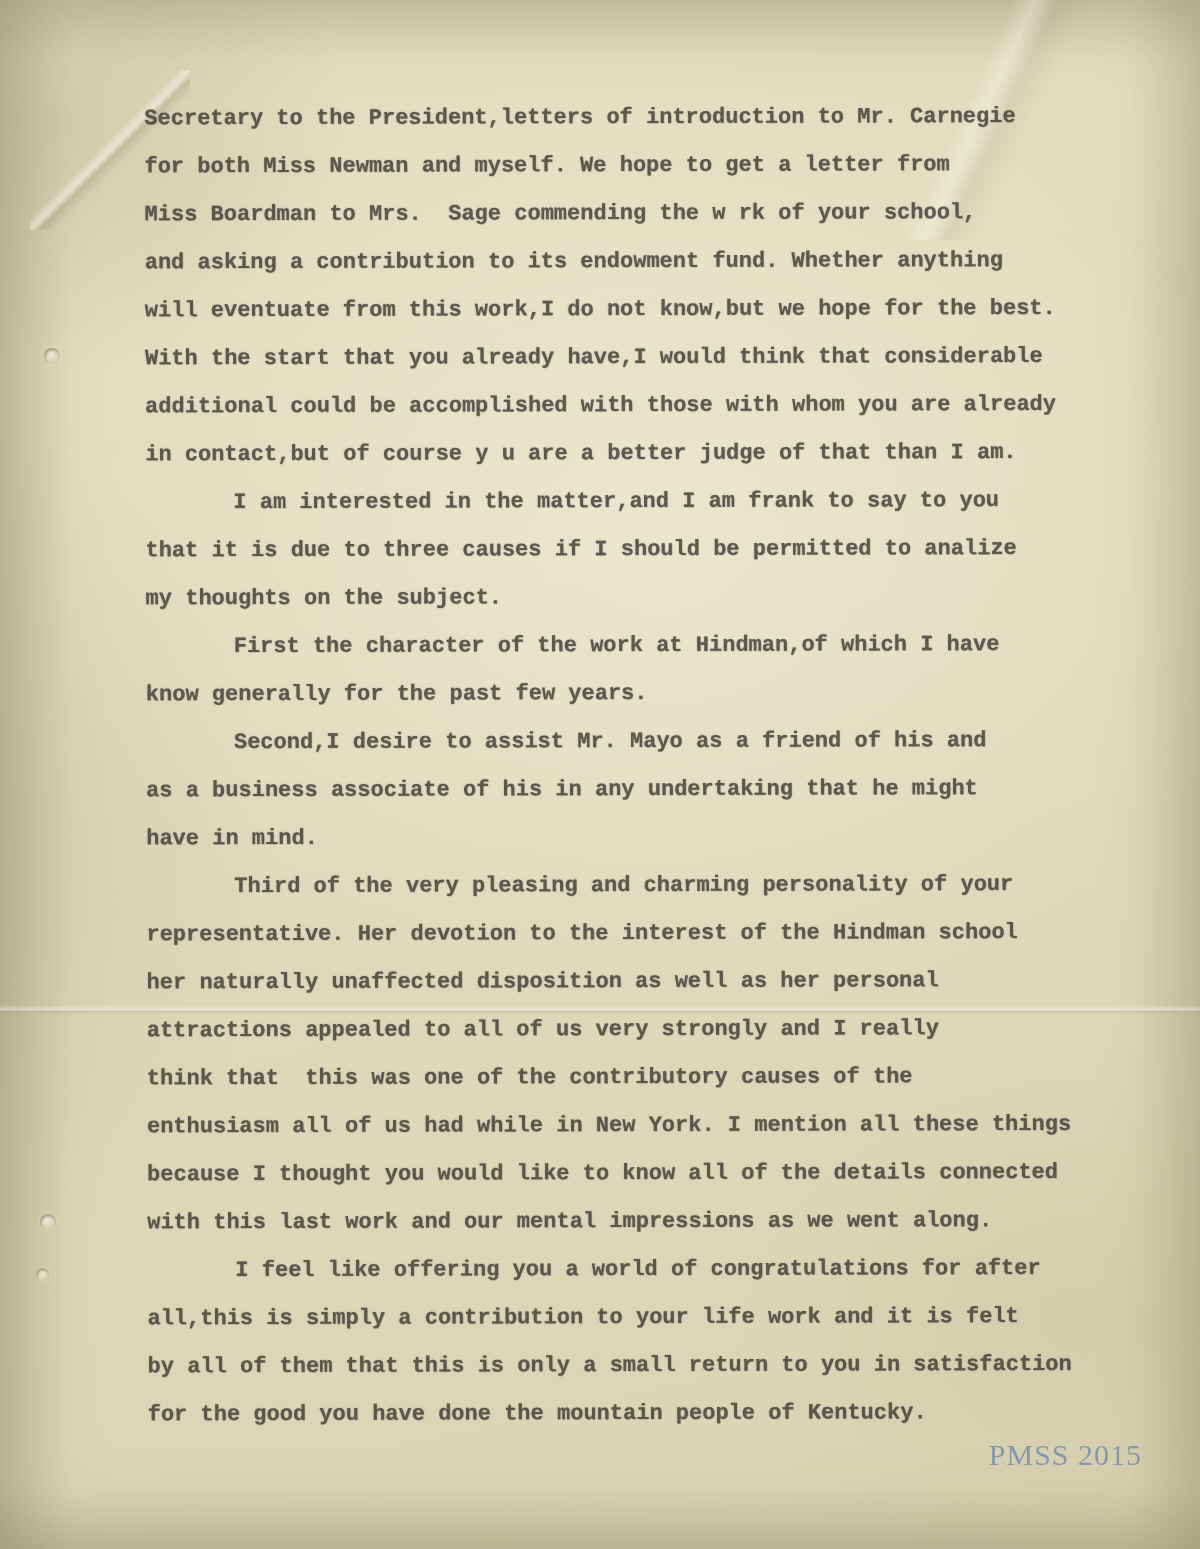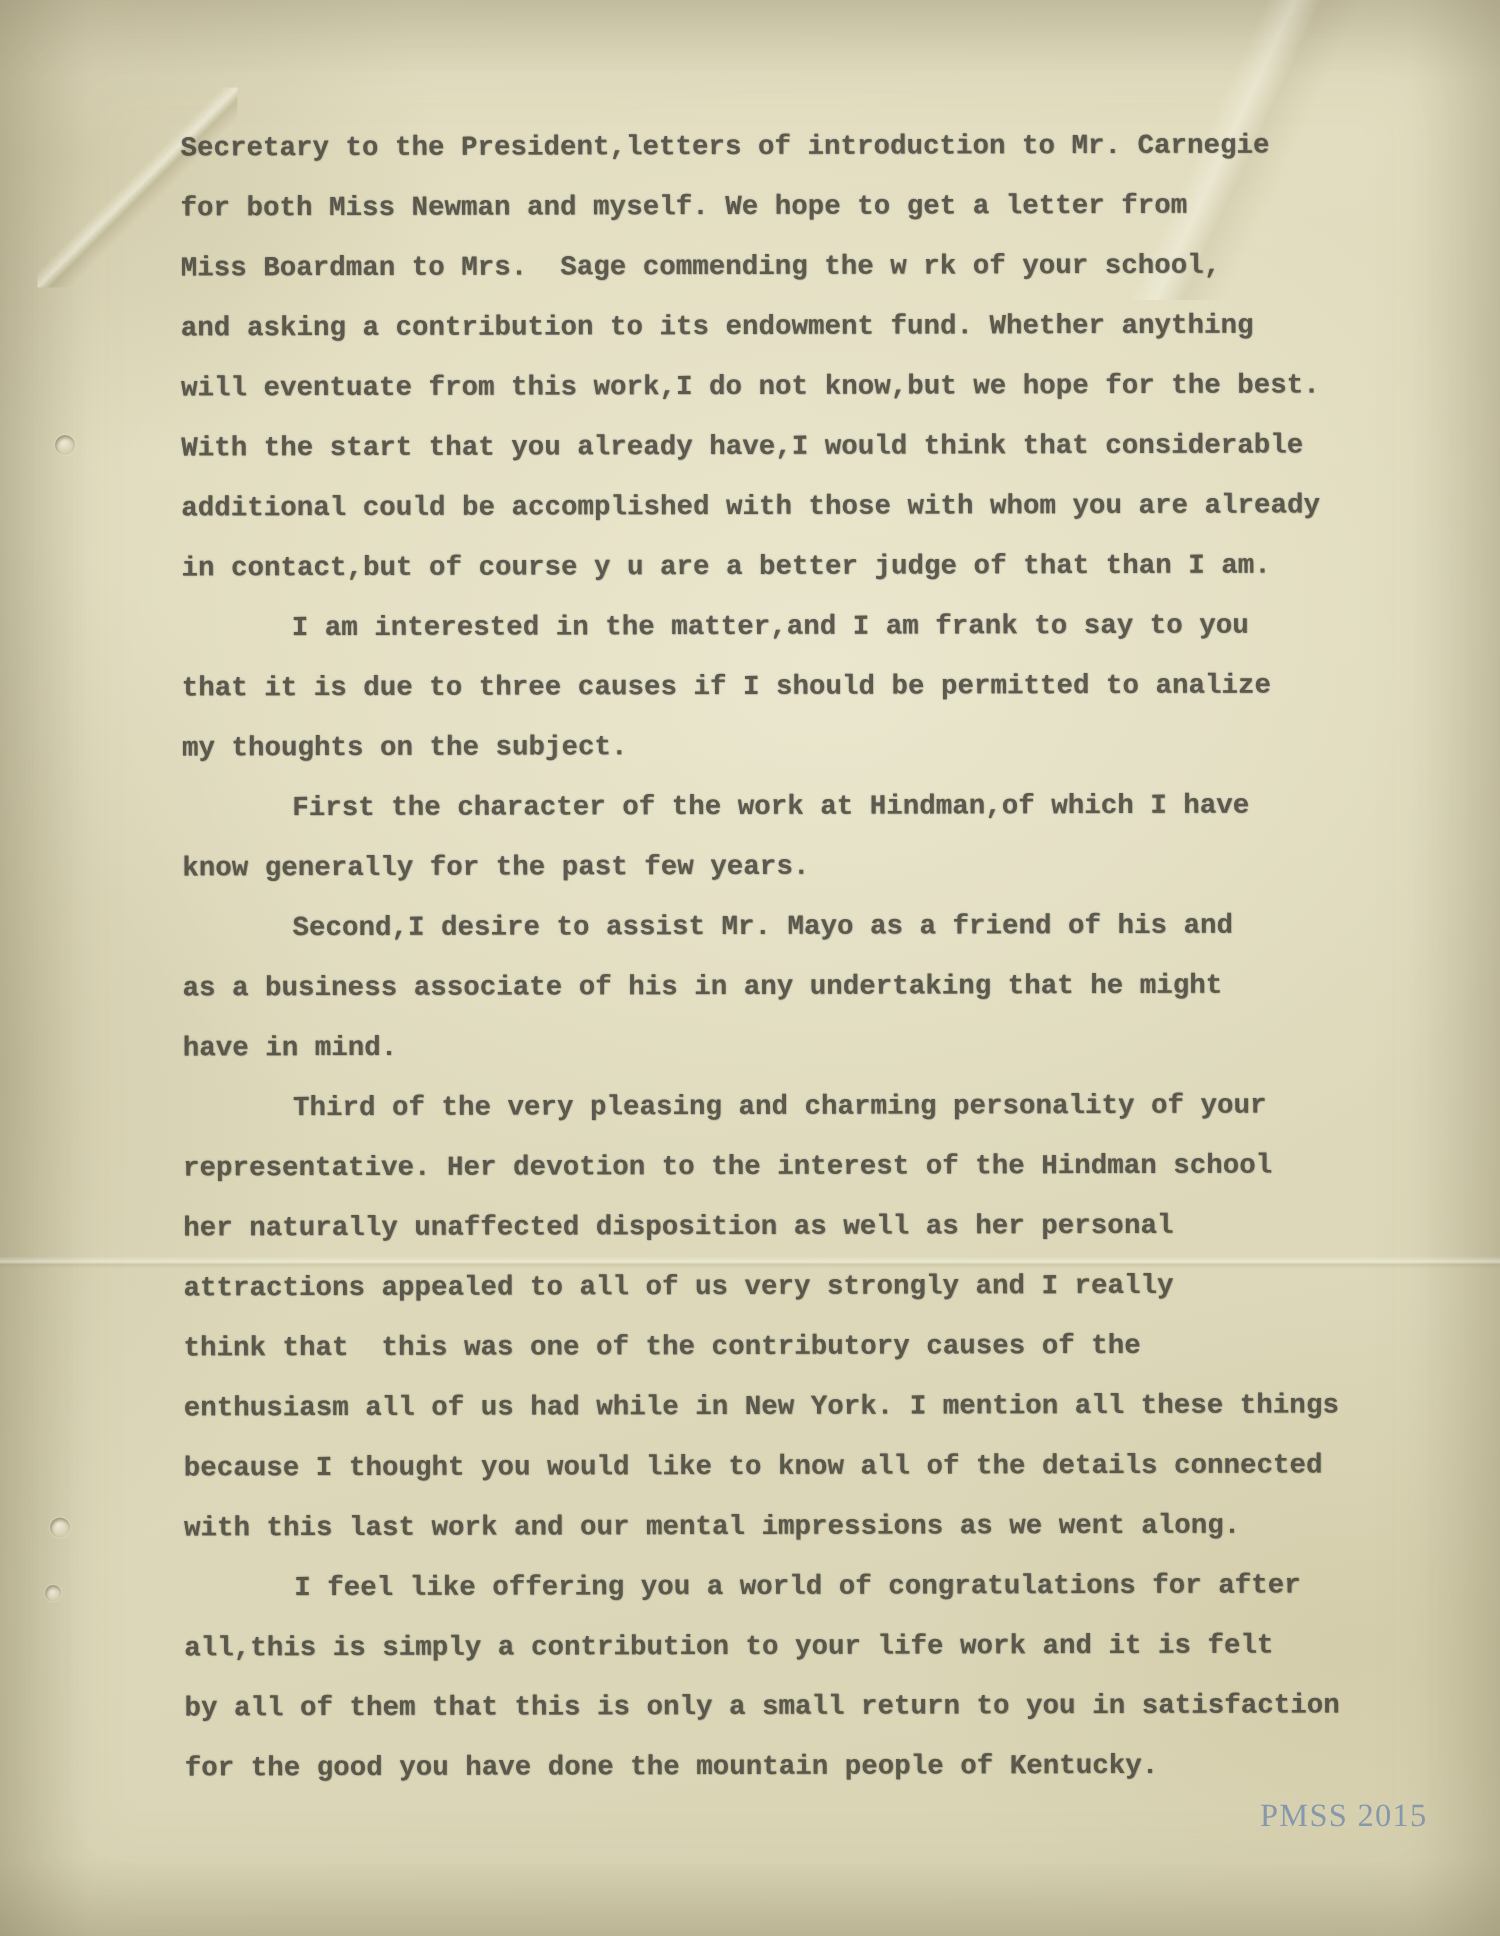--- a/index.html
+++ b/index.html
@@ -67,21 +67,21 @@
   .line {
     white-space: pre;
     height: 48px;
   }
   .line.indent { padding-left: 88px; }
   .watermark {
     position: absolute;
     right: 58px;
     top: 1438px;
     font-family: "Liberation Serif", "DejaVu Serif", serif;
-    font-size: 26px;
+    font-size: 30px;
     color: #7e93ab;
     letter-spacing: 1px;
     opacity: 0.9;
   }
 </style>
 </head>
 <body>
 
 <div class="page">
   <div class="crease crease-tl"></div>

